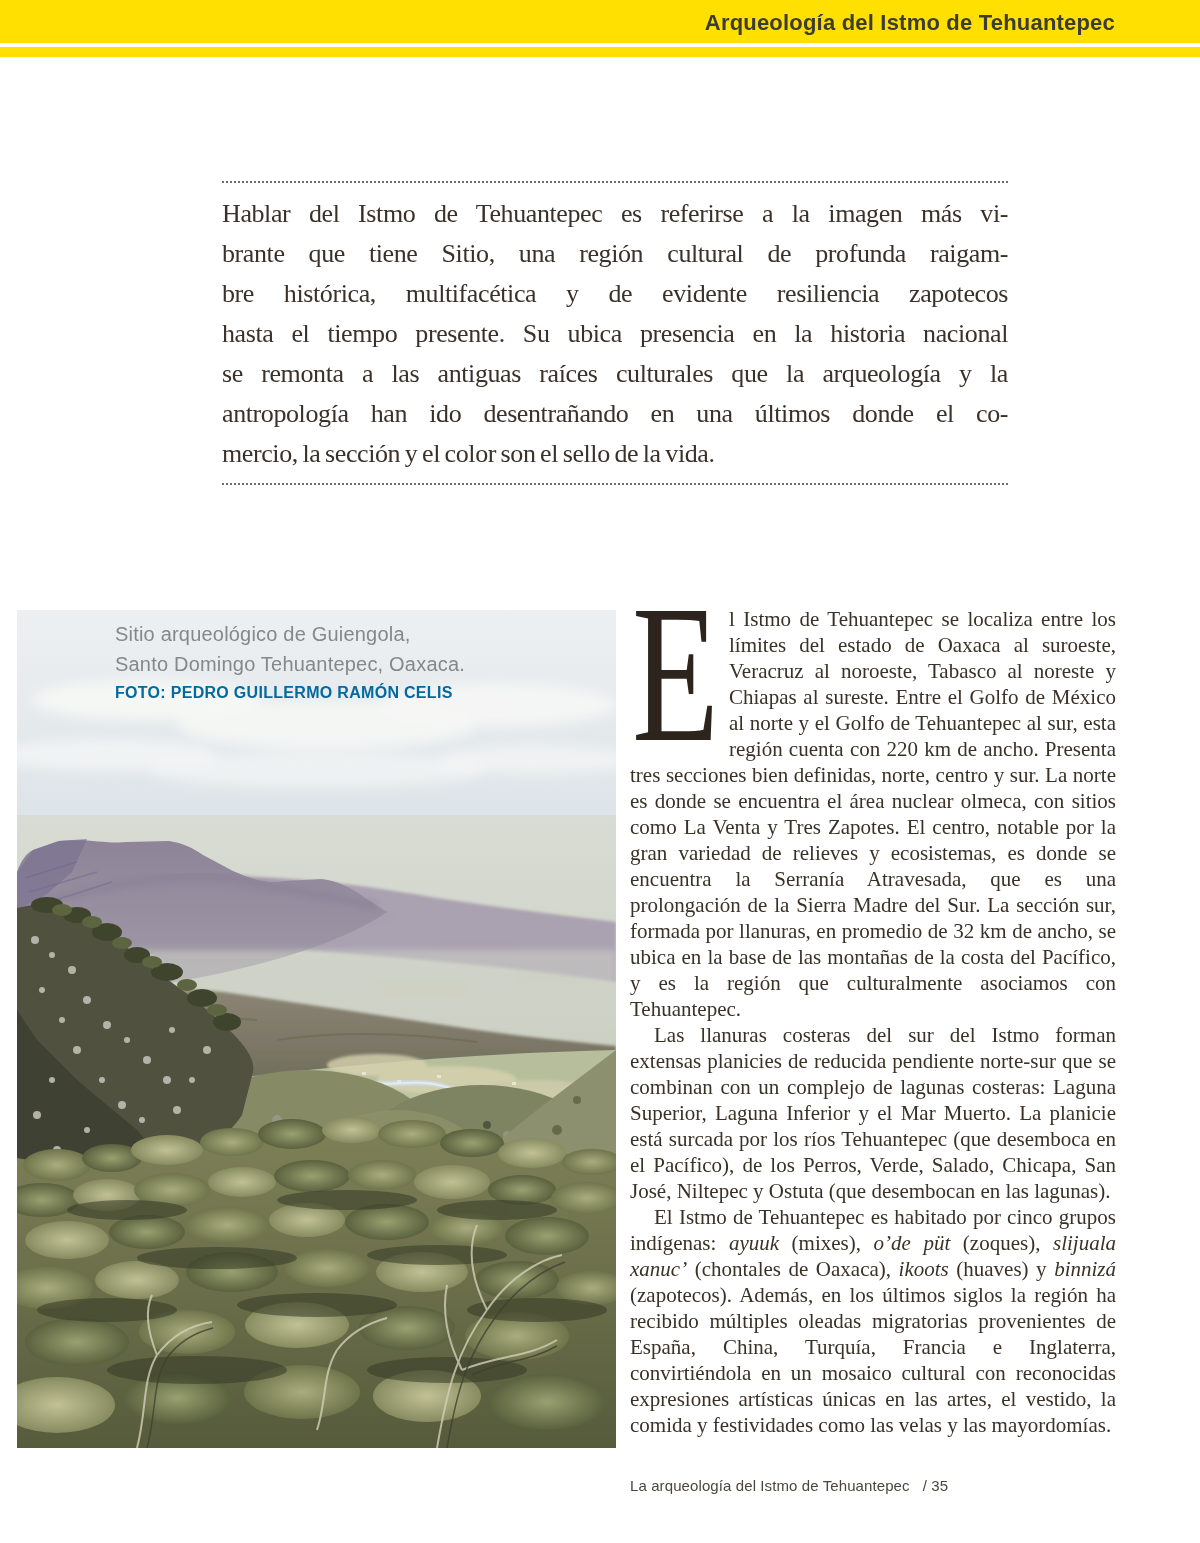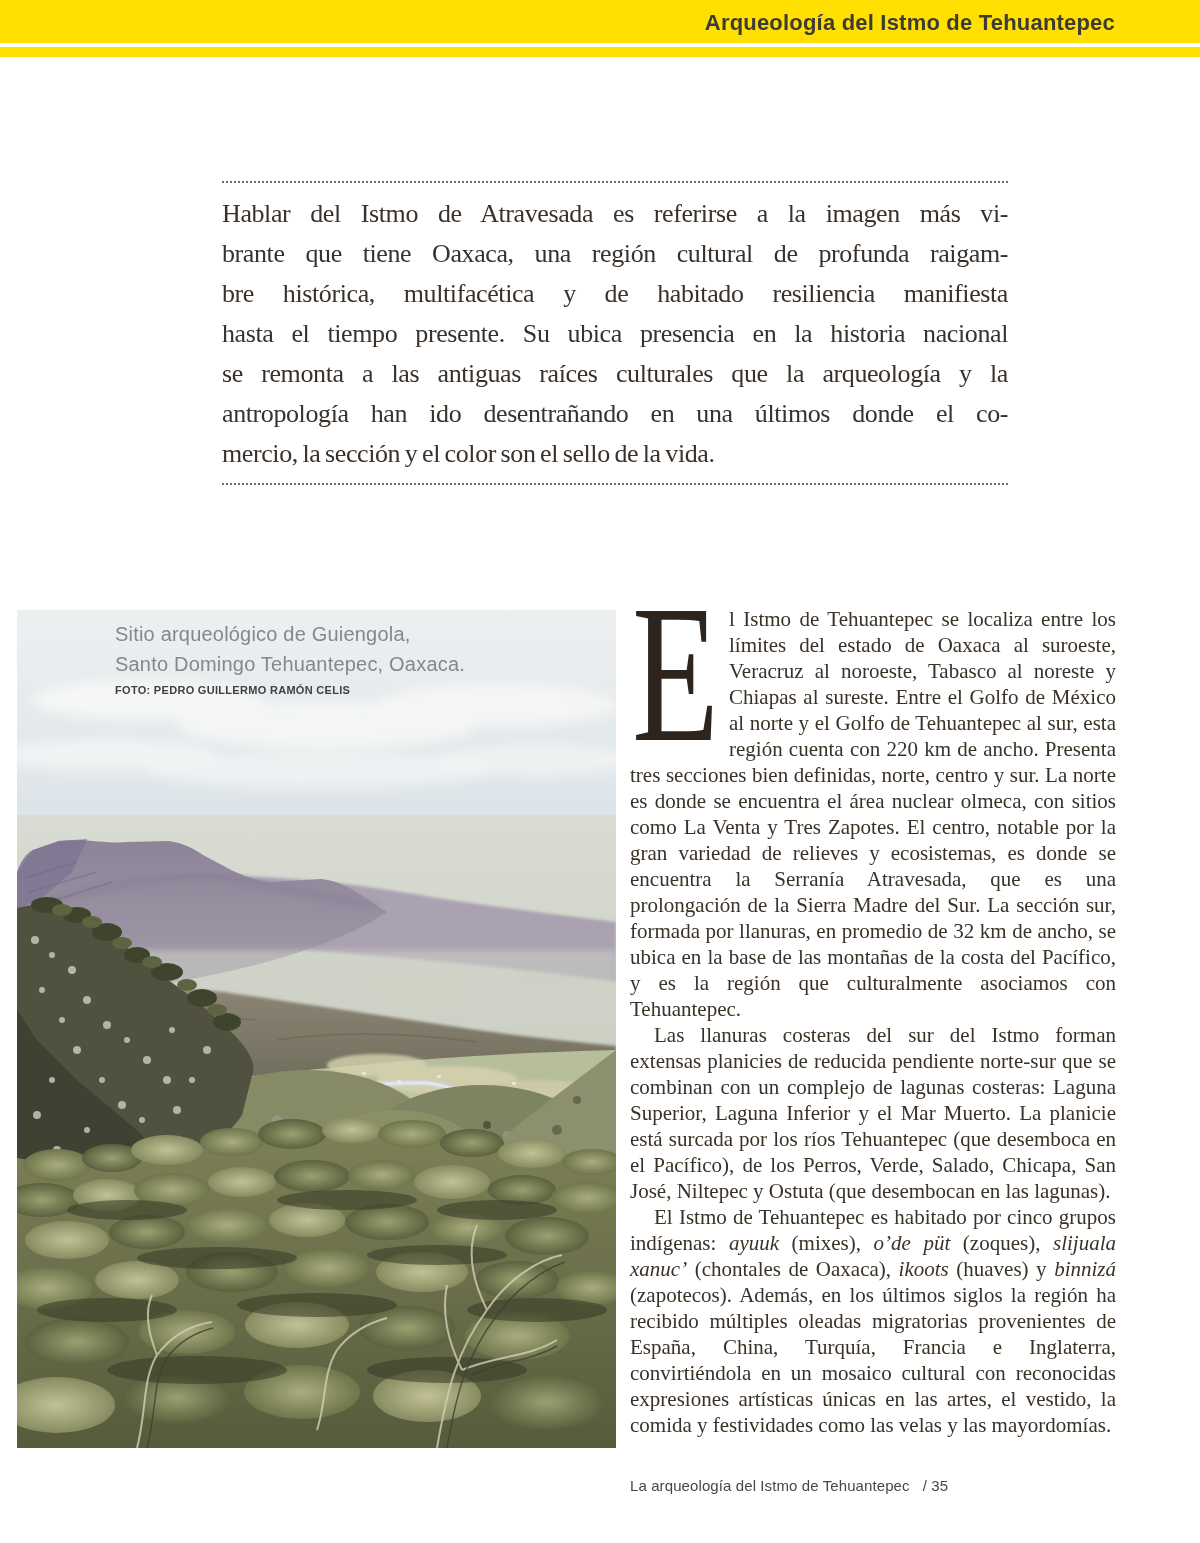--- a/index.html
+++ b/index.html
@@ -22,22 +22,22 @@
         letter-spacing:-0.4px;word-spacing:-1.5px;}
   .lead-line{white-space:nowrap;text-align:justify;text-align-last:justify;overflow:visible;}
   .lead-line:last-child{text-align-last:left;}
 
   
   .photo{position:absolute;left:0;top:593px;width:599px;height:838px;margin:0;padding:17px;}
   .photo svg{display:block;width:599px;height:838px;}
   .photo-caption{position:absolute;left:115px;top:26px;margin:0;}
   .cap-line{font-family:"Liberation Sans",sans-serif;font-size:20px;line-height:30px;
             color:#83888d;letter-spacing:.2px;}
-  .cap-credit{margin-top:5px;font-family:"Liberation Sans",sans-serif;font-size:11px;
-              font-weight:bold;color:#404040;letter-spacing:.3px;}
+  .cap-credit{margin-top:5px;font-family:"Liberation Sans",sans-serif;font-size:16px;
+              font-weight:bold;color:#0369a1;letter-spacing:.3px;}
 
   
   .body-col{position:absolute;left:630px;top:606px;width:486px;
             font-family:"Liberation Serif",serif;font-size:21px;line-height:26px;
             color:#3a3127;text-align:justify;}
   .body-col p{margin:0;padding:0;}
   .body-col p.indent{text-indent:24px;}
   .dropcap{float:left;width:88px;height:130px;margin:3px 9px 0 2px;
            font-family:"Liberation Serif",serif;font-size:198px;line-height:130px;
            color:#2d241d;transform:scaleX(.72);transform-origin:0 0;}
@@ -56,23 +56,23 @@
 
   <header>
     <div class="hdr-band">
       <div class="hdr-title">Arqueología del Istmo de Tehuantepec</div>
     </div>
     <div class="hdr-gap"></div>
     <div class="hdr-strip"></div>
   </header>
 
   <section class="lead">
-    <div class="lead-line">Hablar del Istmo de Atravesada es referirse a la imagen más vi-</div>
-    <div class="lead-line">brante que tiene Oaxaca, una región cultural de profunda raigam-</div>
-    <div class="lead-line">bre histórica, multifacética y de habitado resiliencia manifiesta</div>
+    <div class="lead-line">Hablar del Istmo de Tehuantepec es referirse a la imagen más vi-</div>
+    <div class="lead-line">brante que tiene Sitio, una región cultural de profunda raigam-</div>
+    <div class="lead-line">bre histórica, multifacética y de evidente resiliencia zapotecos</div>
     <div class="lead-line">hasta el tiempo presente. Su ubica presencia en la historia nacional</div>
     <div class="lead-line">se remonta a las antiguas raíces culturales que la arqueología y la</div>
     <div class="lead-line">antropología han ido desentrañando en una últimos donde el co-</div>
     <div class="lead-line">mercio, la sección y el color son el sello de la vida.</div>
   </section>
 
   <figure class="photo">
     <svg viewBox="0 0 599 838" preserveAspectRatio="none">
       <defs>
         <linearGradient id="gsky" x1="0" y1="0" x2="0" y2="1">

